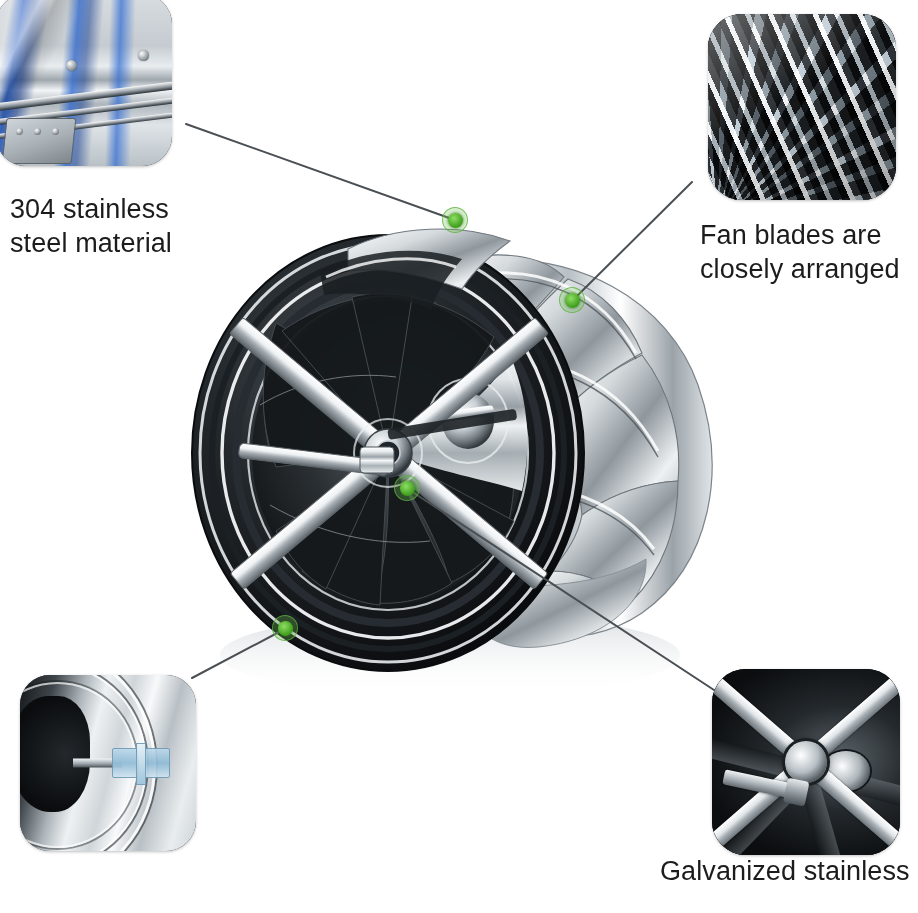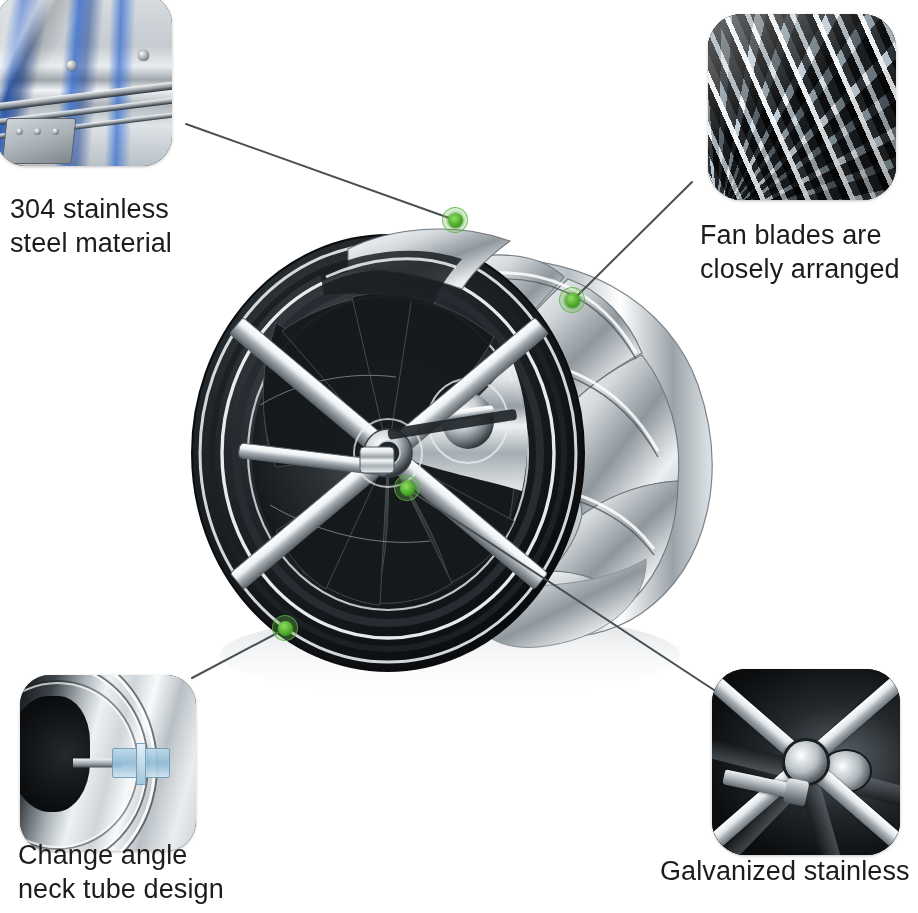--- a/index.html
+++ b/index.html
@@ -422,18 +422,16 @@
     <div class="hub"></div>
     <div class="shaft"></div>
   </div>
 
   <div class="label" id="label-steel">304 stainless
 steel material</div>
 
   <div class="label" id="label-blades">Fan blades are
 closely arranged</div>
 
-  <div class="label" id="label-neck">Change angle
-neck tube design</div>
 
   <div class="label" id="label-bearings">Galvanized stainless</div>
 
 </div>
 
 </body></html>

